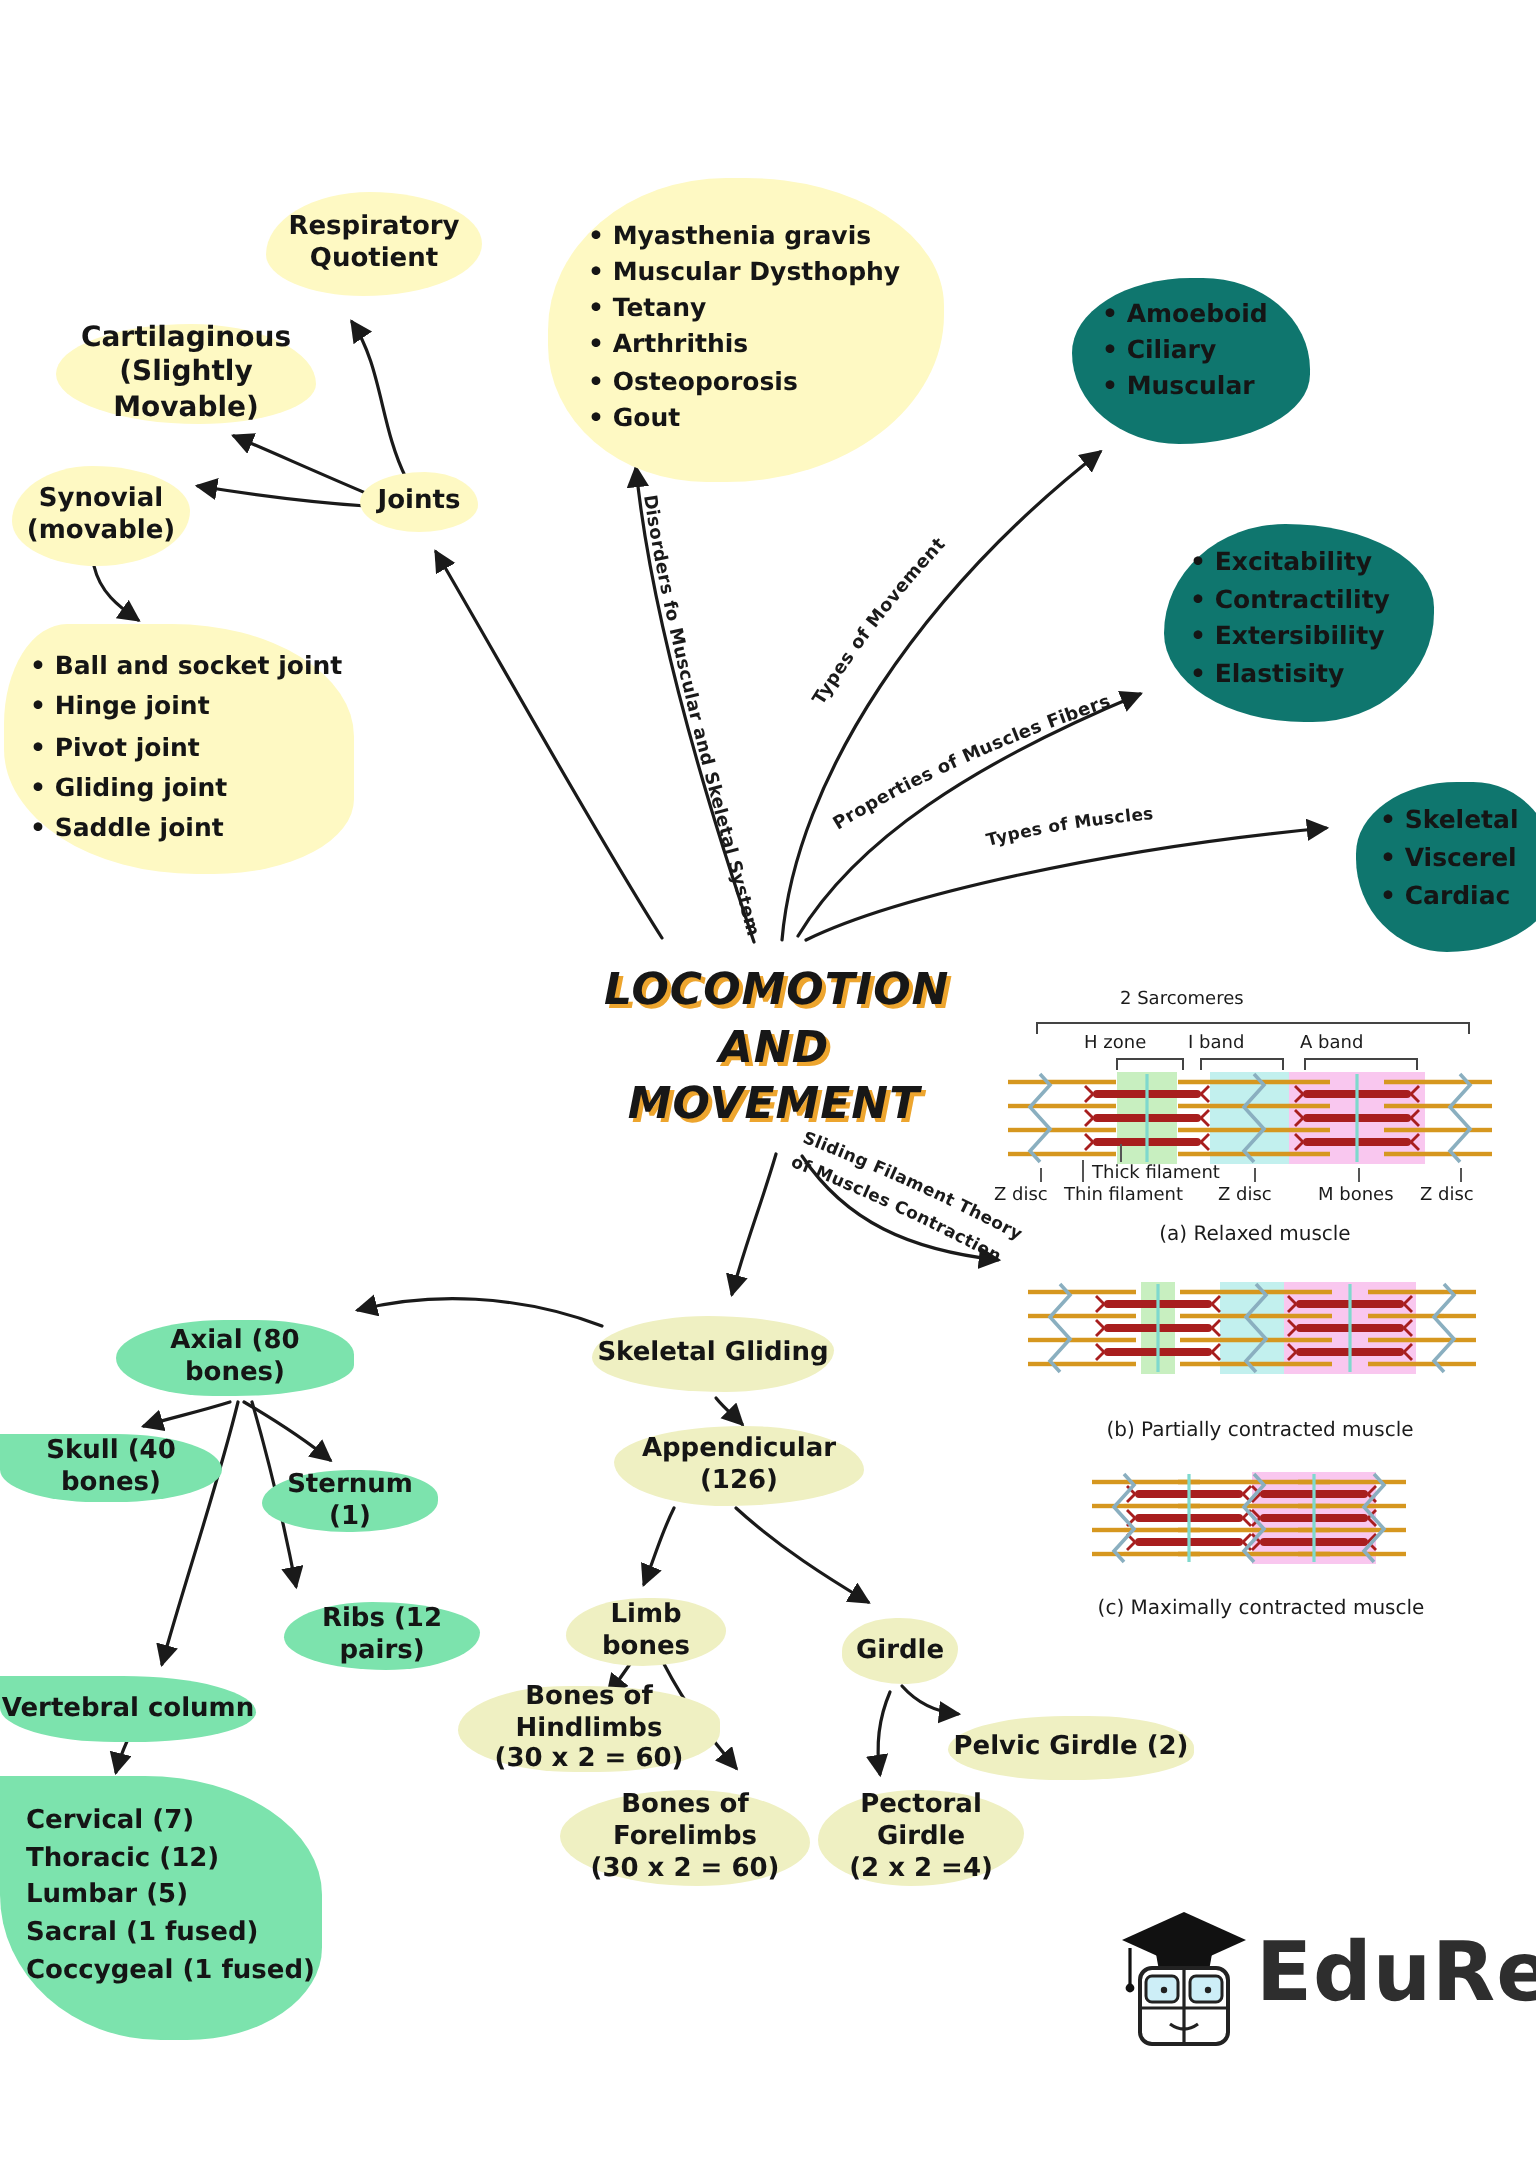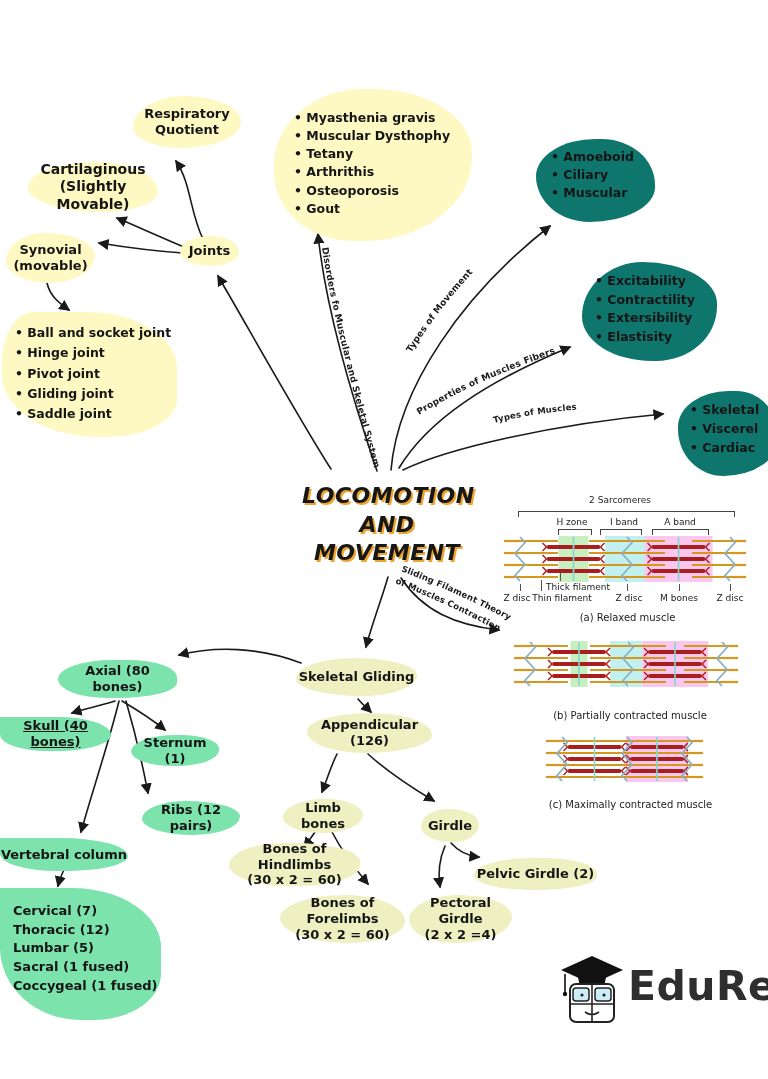--- a/index.html
+++ b/index.html
@@ -14,21 +14,21 @@
   .c-pink{background:#0f766e;}
   .c-green{background:#7ce3ad;}
   .c-yellow{background:#eff0c2;}
   #title{position:absolute;left:302px;top:482px;width:170px;text-align:center;
          font-size:22px;font-weight:bold;color:#171717;line-height:1.3;
          letter-spacing:.5px;white-space:pre-line;
          text-shadow:2px 2px 0 #eda52e;font-style:italic;}
   #arrows{position:absolute;left:0;top:0;pointer-events:none;}
   .alabel{font-size:9px;font-weight:bold;fill:#1a1a1a;letter-spacing:.2px;}
   .alabel.small{font-size:8.5px;}
-  .slabel{position:absolute;font-size:9px;color:#1b1b1b;white-space:nowrap;text-align:center;}
+  .slabel{position:absolute;font-size:9px;color:#1b1b1b;white-space:nowrap;text-align:left;}
   .scaption{position:absolute;font-size:10px;color:#1b1b1b;white-space:nowrap;text-align:center;}
   .bracket{position:absolute;border-top:1.2px solid #444;border-left:1.2px solid #444;
            border-right:1.2px solid #444;height:5px;}
   .leader{position:absolute;width:1px;background:#555;}
   .sarco-svg{position:absolute;}
   #edurev-text{position:absolute;left:628px;top:962px;font-size:41px;font-weight:bold;
                color:#2e2e2e;letter-spacing:.5px;}
   #edurev-icon{position:absolute;left:556px;top:950px;}
 </style>
 </head>
@@ -94,21 +94,21 @@
 (movable)</div>
   <div class="blob c-blue" style="left:180px;top:236px;width:59px;height:30px;border-radius:55% 45% 50% 50% / 50% 55% 45% 50%;">Joints</div>
   <div class="blob c-blue list" style="left:2px;top:312px;width:162px;height:114px;padding:11px 0 0 13px;font-size:12.5px;line-height:1.62;border-radius:18% 52% 40% 55% / 40% 45% 30% 50%;"><div class="list-line">• Ball and socket joint</div><div class="list-line">• Hinge joint</div><div class="list-line">• Pivot joint</div><div class="list-line">• Gliding joint</div><div class="list-line">• Saddle joint</div></div>
   <div class="blob c-blue list" style="left:274px;top:89px;width:178px;height:132px;padding:20px 0 0 20px;font-size:12.5px;line-height:1.45;border-radius:45% 50% 55% 40% / 50% 42% 55% 45%;"><div class="list-line">• Myasthenia gravis</div><div class="list-line">• Muscular Dysthophy</div><div class="list-line">• Tetany</div><div class="list-line">• Arthrithis</div><div class="list-line">• Osteoporosis</div><div class="list-line">• Gout</div></div>
 
   <div class="blob c-pink list" style="left:536px;top:139px;width:104px;height:74px;padding:9px 0 0 15px;font-size:12.5px;line-height:1.45;border-radius:50% 45% 55% 45% / 45% 55% 42% 55%;"><div class="list-line">• Amoeboid</div><div class="list-line">• Ciliary</div><div class="list-line">• Muscular</div></div>
   <div class="blob c-pink list" style="left:582px;top:262px;width:122px;height:89px;padding:10px 0 0 13px;font-size:12.5px;line-height:1.48;border-radius:45% 55% 45% 52% / 55% 42% 55% 45%;"><div class="list-line">• Excitability</div><div class="list-line">• Contractility</div><div class="list-line">• Extersibility</div><div class="list-line">• Elastisity</div></div>
   <div class="blob c-pink list" style="left:678px;top:391px;width:89px;height:75px;padding:10px 0 0 12px;font-size:12.5px;line-height:1.5;border-radius:50% 42% 55% 45% / 42% 55% 45% 55%;"><div class="list-line">• Skeletal</div><div class="list-line">• Viscerel</div><div class="list-line">• Cardiac</div></div>
 
   <div class="blob c-green" style="left:58px;top:660px;width:119px;height:38px;border-radius:50% 45% 55% 45% / 55% 50% 45% 55%;">Axial (80 bones)</div>
-  <div class="blob c-green" style="left:0px;top:717px;width:111px;height:34px;border-radius:0 50% 50% 45% / 0 55% 50% 50%;text-decoration:underline;">Skull (40 bones)</div>
+  <div class="blob c-green" style="left:0px;top:717px;width:111px;height:34px;border-radius:0 50% 50% 45% / 0 55% 50% 50%;">Skull (40 bones)</div>
   <div class="blob c-green" style="left:131px;top:735px;width:88px;height:31px;border-radius:52% 45% 50% 50% / 55% 45% 52% 48%;">Sternum (1)</div>
   <div class="blob c-green" style="left:142px;top:801px;width:98px;height:34px;border-radius:45% 55% 48% 52% / 52% 45% 55% 48%;">Ribs (12 pairs)</div>
   <div class="blob c-green" style="left:0px;top:838px;width:128px;height:33px;border-radius:0 52% 48% 45% / 0 55% 45% 52%;">Vertebral column</div>
   <div class="blob c-green list" style="left:0px;top:888px;width:148px;height:118px;padding:14px 0 0 13px;font-size:13px;line-height:1.44;border-radius:0 55% 42% 50% / 0 45% 35% 55%;"><div class="list-line">Cervical (7)</div><div class="list-line">Thoracic (12)</div><div class="list-line">Lumbar (5)</div><div class="list-line">Sacral (1 fused)</div><div class="list-line">Coccygeal (1 fused)</div></div>
 
   <div class="blob c-yellow" style="left:296px;top:658px;width:121px;height:38px;border-radius:48% 52% 45% 55% / 55% 45% 55% 45%;">Skeletal Gliding</div>
   <div class="blob c-yellow" style="left:307px;top:713px;width:125px;height:40px;border-radius:52% 48% 55% 45% / 45% 55% 45% 55%;">Appendicular (126)</div>
   <div class="blob c-yellow" style="left:283px;top:799px;width:80px;height:34px;border-radius:50% 45% 52% 48% / 55% 48% 52% 45%;">Limb bones</div>
   <div class="blob c-yellow" style="left:421px;top:809px;width:58px;height:33px;border-radius:48% 52% 45% 55% / 52% 48% 55% 45%;">Girdle</div>
   <div class="blob c-yellow" style="left:229px;top:843px;width:131px;height:43px;border-radius:45% 55% 50% 48% / 55% 45% 50% 52%;">Bones of Hindlimbs

